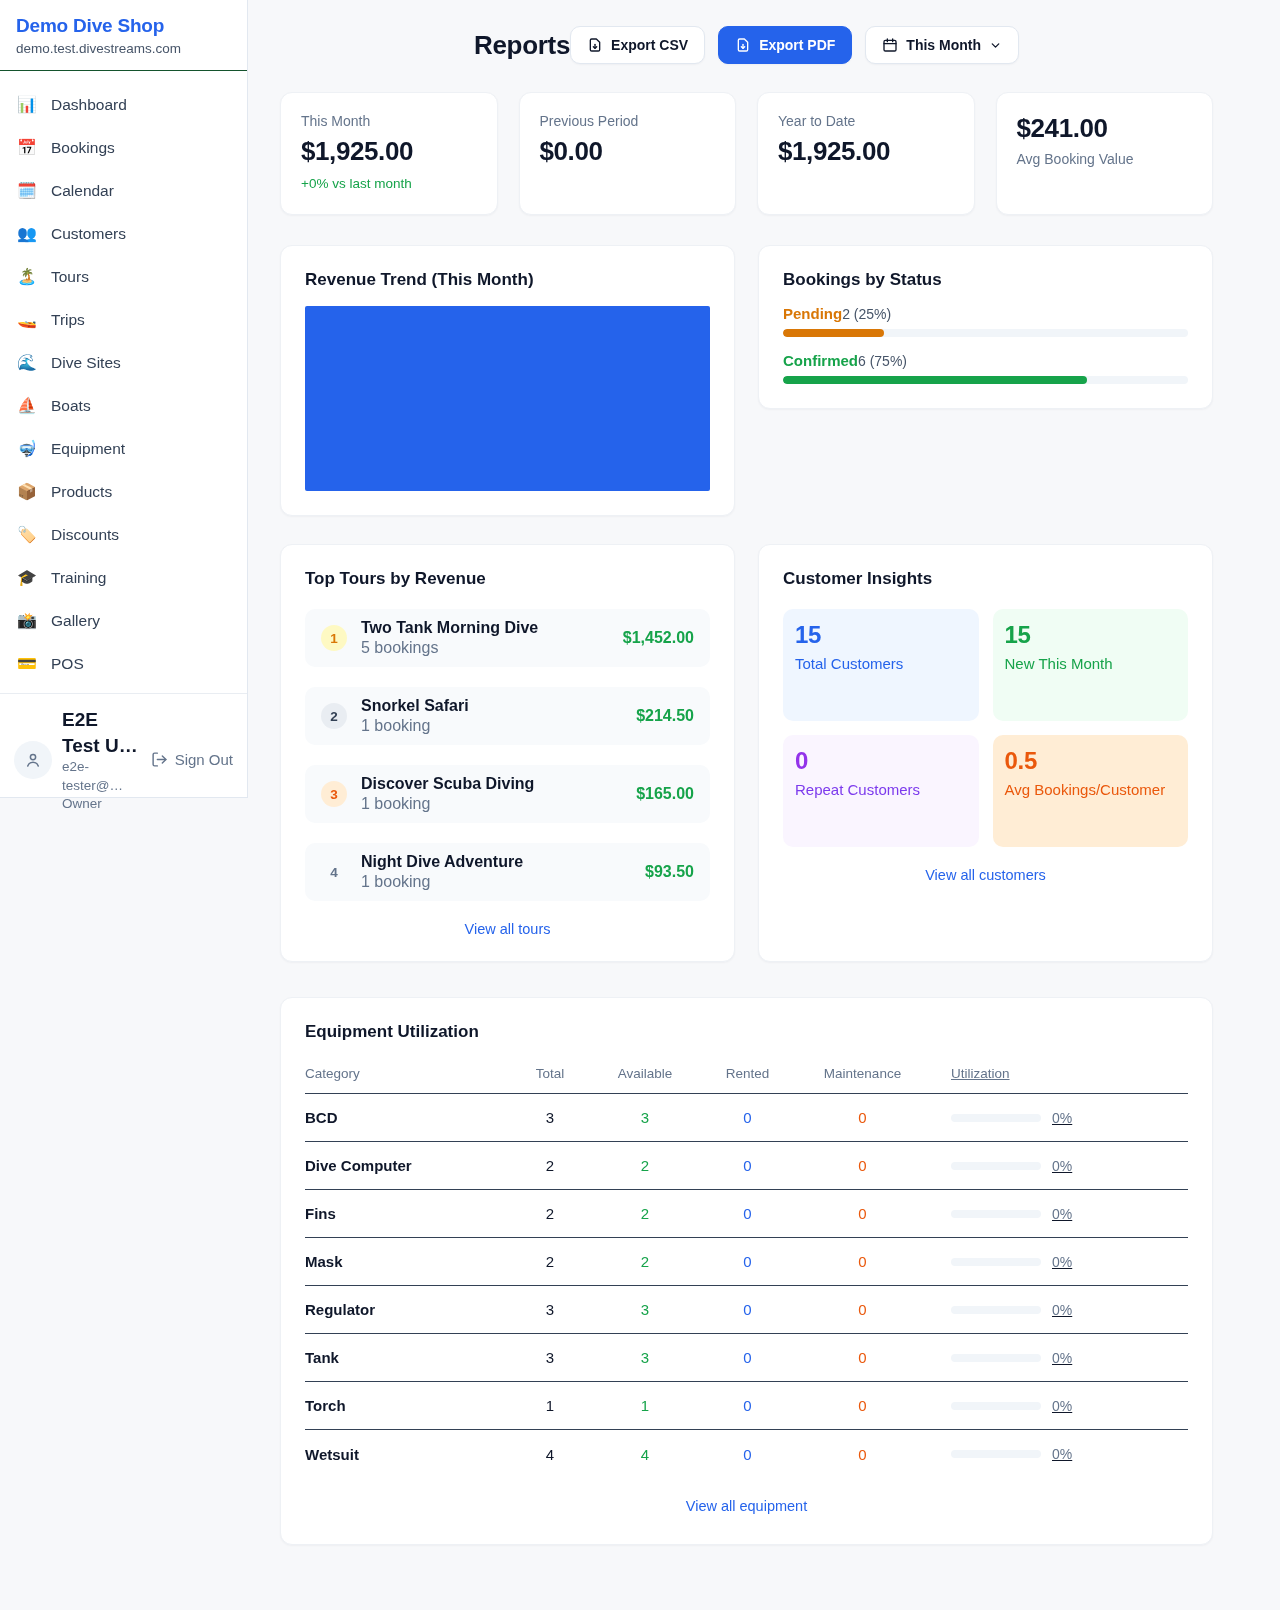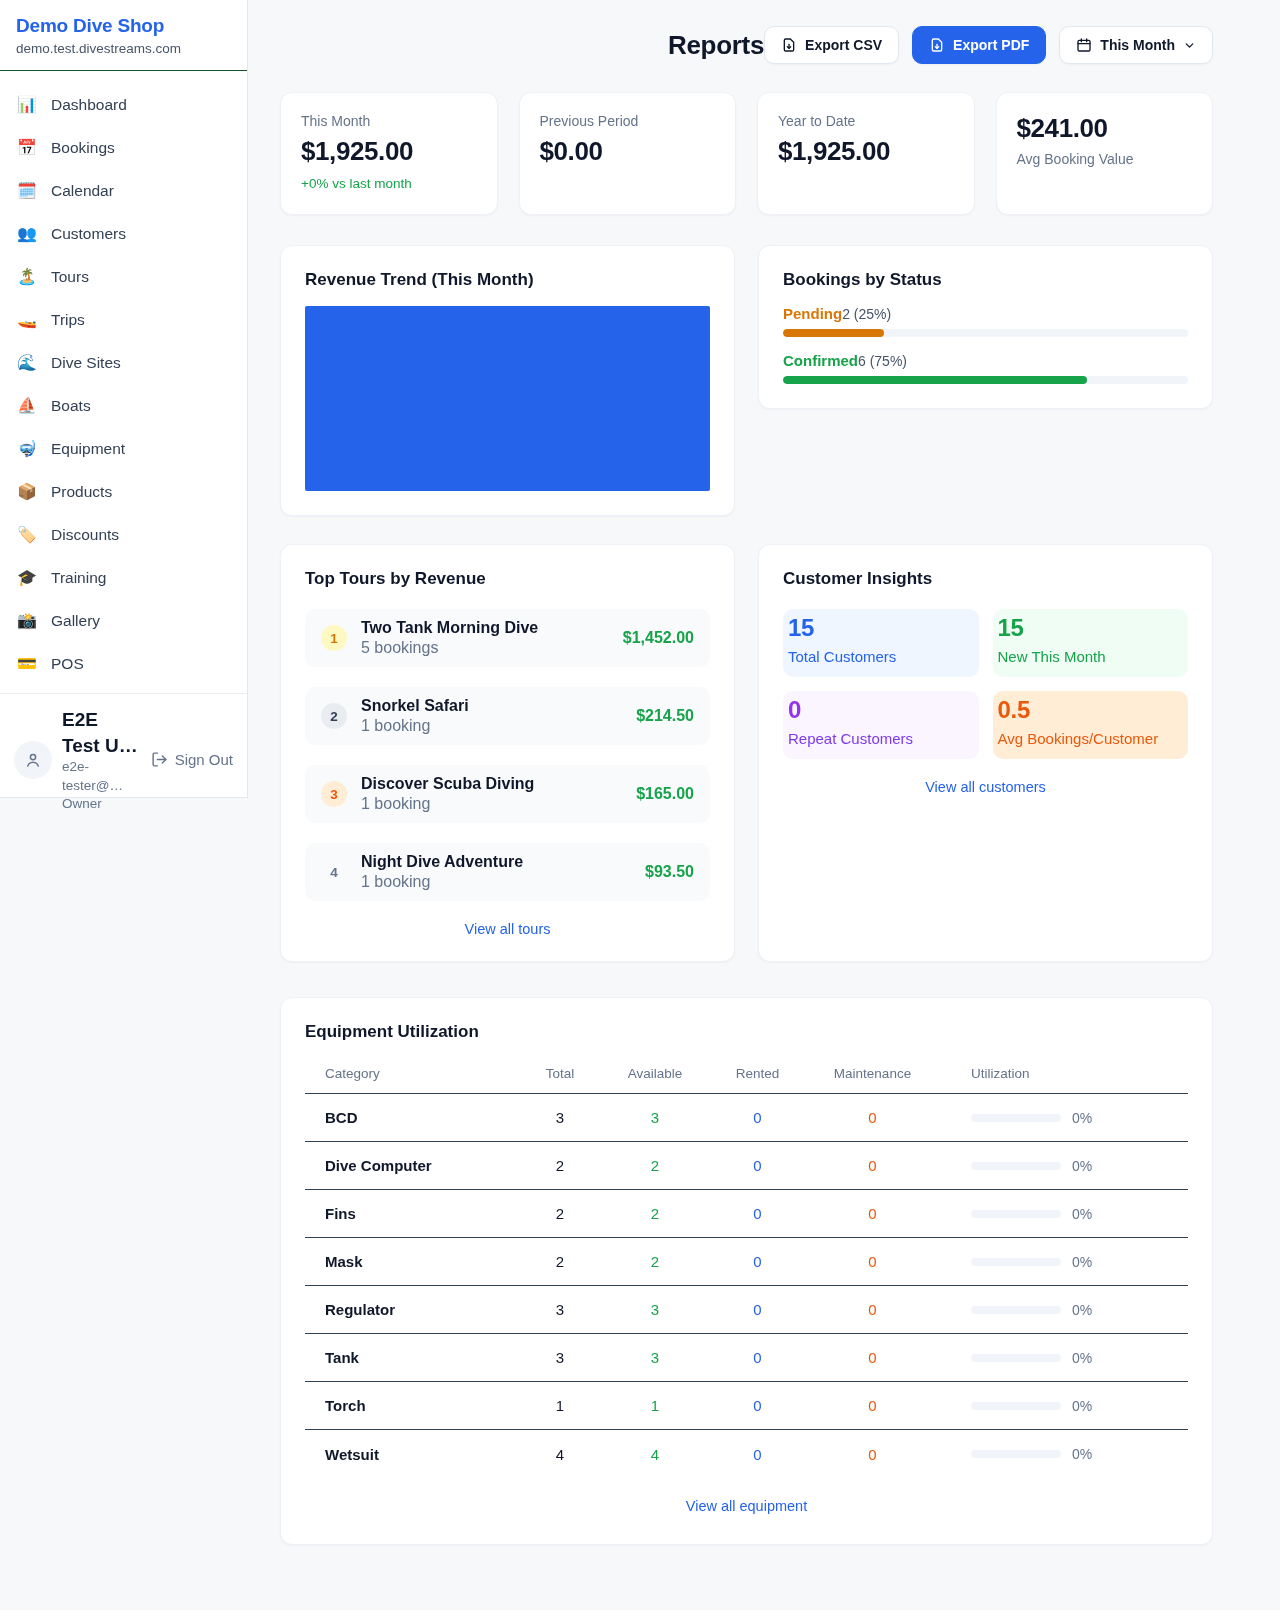--- a/index.html
+++ b/index.html
@@ -39,21 +39,21 @@
   .user-info { line-height:1.35; min-width:0; }
   .user-name { font-size:19px; font-weight:700; color:#0f172a; }
   .user-email { font-size:13.5px; color:#64748b; }
   .user-role { font-size:13.5px; color:#64748b; }
   .signout {
     margin-left:auto; display:flex; align-items:center; gap:7px;
     color:#64748b; font-size:15px; cursor:pointer; white-space:nowrap;
   }
   
   .main { margin-left:248px; padding:26px 67px 40px 32px; }
-  .page-head { display:flex; align-items:center; justify-content:flex-end; margin-bottom:28px; }
+  .page-head { display:flex; align-items:center; justify-content:center; margin-bottom:28px; }
   .page-title { font-size:26px; font-weight:800; letter-spacing:-0.3px; }
   .head-actions { display:flex; gap:13px; }
   .btn {
     display:flex; align-items:center; gap:8px;
     height:38px; padding:0 16px; border-radius:10px;
     background:#fff; border:1px solid #e2e8f0;
     font-size:14px; font-weight:700; color:#0f172a; cursor:pointer;
     box-shadow:0 1px 2px rgba(15,23,42,0.04);
   }
   .btn-primary { background:#2563eb; border-color:#2563eb; color:#fff; }
@@ -101,46 +101,46 @@
   .rank-2 { background:#e9edf2; color:#334155; }
   .rank-3 { background:#ffedd5; color:#ea580c; }
   .rank-4 { background:transparent; color:#64748b; }
   .tour-name { font-size:16px; font-weight:700; color:#0f172a; }
   .tour-sub { font-size:16px; color:#64748b; margin-top:2px; }
   .tour-rev { margin-left:auto; font-size:16px; font-weight:800; color:#16a34a; }
   .view-link { display:block; text-align:center; color:#2563eb; font-size:14.5px; margin-top:20px; cursor:pointer; text-decoration:none; }
   
   .insights-card { padding:24px; }
   .tiles { margin-top:20px; display:grid; grid-template-columns:1fr 1fr; gap:14px; }
-  .tile { border-radius:10px; padding:5px; height:68px; }
+  .tile { border-radius:10px; padding:12px; height:112px; }
   .tile-value { font-size:24px; font-weight:800; letter-spacing:-0.3px; }
   .tile-label { font-size:15px; margin-top:6px; }
   .tile-blue   { background:#eff6ff; } .tile-blue .tile-value{color:#2563eb;}   .tile-blue .tile-label{color:#2563eb;}
   .tile-green  { background:#f0fdf4; } .tile-green .tile-value{color:#16a34a;}  .tile-green .tile-label{color:#16a34a;}
   .tile-purple { background:#faf5ff; } .tile-purple .tile-value{color:#9333ea;} .tile-purple .tile-label{color:#7c3aed;}
   .tile-orange { background:#ffedd5; } .tile-orange .tile-value{color:#ea580c;} .tile-orange .tile-label{color:#ea580c;}
   
   .equip-card { padding:24px 24px 30px 24px; }
   .equip-table { margin-top:18px; }
   .t-row {
     display:grid;
     grid-template-columns:200px 90px 100px 105px 125px 1fr;
     align-items:center;
   }
   .t-head { padding:6px 0 12px 0; border-bottom:1px solid #334155; }
   .t-head .t-cell { font-size:13.5px; color:#64748b; font-weight:400; }
   .t-body .t-row { height:48px; border-bottom:1px solid #334155; font-size:15px; }
   .t-body .t-row:last-child { border-bottom:none; }
-  .t-cell { text-align:center;margin-left:20px; }
+  .t-cell { text-align:center; }
   .t-cell.c-cat { text-align:left; font-weight:600; color:#0f172a; }
   .t-cell.c-total { color:#0f172a; }
   .t-cell.c-avail { color:#16a34a; }
   .t-cell.c-rent  { color:#2563eb; }
   .t-cell.c-maint { color:#ea580c; }
-  .t-cell.c-util { text-align:right; display:flex; align-items:center; gap:11px; padding-left:26px; }
+  .t-cell.c-util { text-align:right; display:flex; align-items:center; gap:11px; padding-left:26px;text-decoration:underline; }
   .util-track { width:90px; height:8px; background:#f1f5f9; border-radius:4px; overflow:hidden; }
   .util-fill { height:100%; background:#2563eb; border-radius:4px; }
   .util-text { font-size:14px; color:#64748b; }
 </style>
 </head>
 <body>
 
 <aside class="sidebar">
   <div class="shop-head">
     <div class="shop-name">Demo Dive Shop</div>

